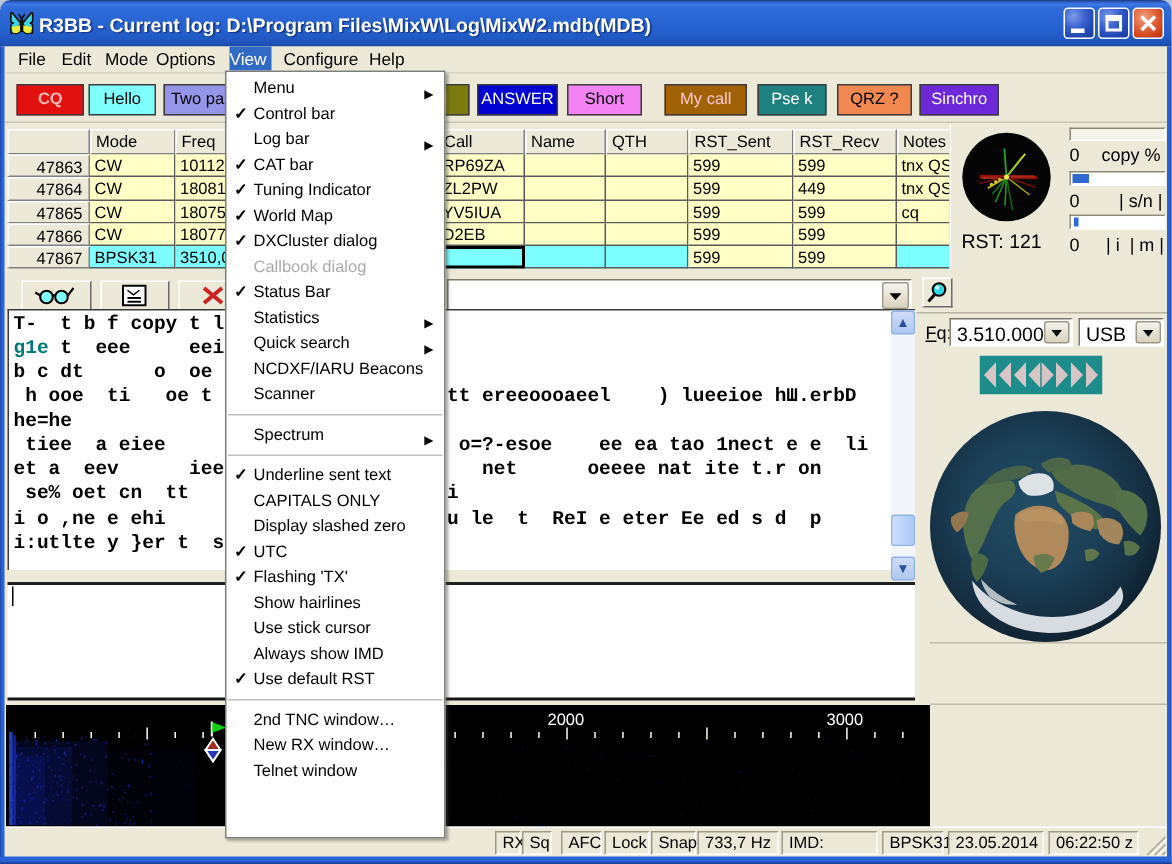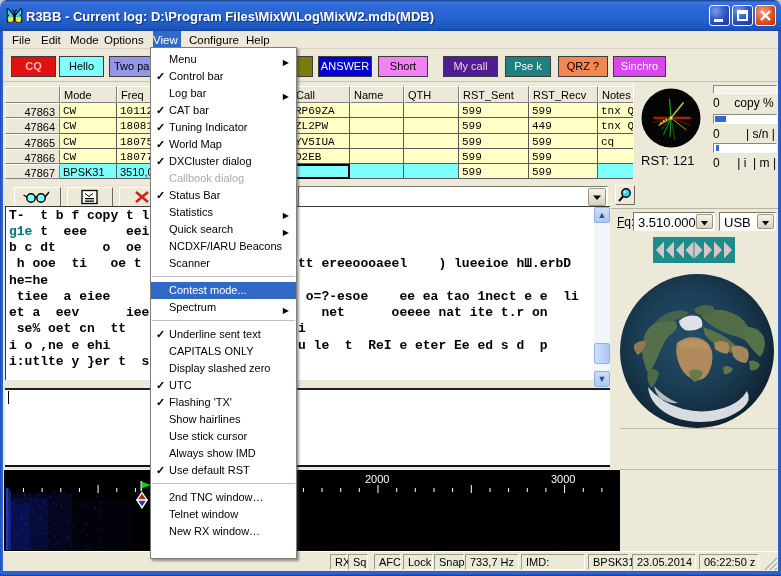--- a/index.html
+++ b/index.html
@@ -19,21 +19,21 @@
 #menubar { position:absolute; left:3px; top:31px; width:775px; height:18px; background:#ECE9D8; font-size:11.5px; color:#000; border-bottom:1px solid #d8d4c4; }
 .mitem { position:absolute; top:0; height:18px; line-height:18px; }
 
 
 .tbtn2 { position:absolute; top:56px; height:21px; border:1px solid #3c3c3c; font-size:11px; text-align:center; line-height:19px; white-space:nowrap; overflow:hidden; }
 
 
 .cell { position:absolute; border-right:1px solid #5a5a5a; border-bottom:1px solid #5a5a5a; font-size:11px; line-height:14px; padding:1px 0 0 3px; white-space:nowrap; overflow:hidden; }
 .hdr  { background:#ECE9D8; border-top:1px solid #fff; border-left:1px solid #fff; border-right:1px solid #808080; border-bottom:1px solid #808080; line-height:15px; }
 .rn   { background:#ECE9D8; border-top:1px solid #fff; border-left:1px solid #fff; border-right:1px solid #808080; border-bottom:1px solid #808080; text-align:right; padding-right:4px; }
-.yc { background:#FFFFC6;font-family:Liberation Mono, monospace; }
+.yc { background:#FFFFC6; }
 .cc { background:#7DFFFF; }
 
 
 .sbtn { position:absolute; top:187px; height:20px; background:#ECE9D8; border-top:1px solid #fff; border-left:1px solid #fff; border-right:1px solid #6a6a6a; border-bottom:1px solid #6a6a6a; }
 
 
 #rxpane { position:absolute; left:5px; top:206px; width:605px; height:174px; background:#fff; border-top:1px solid #3a3a3a; border-left:1px solid #3a3a3a; }
 .rxline { position:absolute; font-family:"Liberation Mono", monospace; font-size:13px; font-weight:bold; white-space:pre; color:#000; }
 #txpane { position:absolute; left:5px; top:388px; width:605px; height:79px; background:#fff; border-top:2px solid #202020; border-bottom:2px solid #151515; }
 
@@ -92,24 +92,24 @@
   <span class="mitem" style="left:243px">Help</span>
 </div>
 
 <div id="toolbar1" class="abs" style="left:3px;top:50px;width:775px;height:32px;background:#ECE9D8;border-bottom:1px solid #c8c4b4"></div>
 <div class="tbtn2" style="left:11px;width:45px;background:#e31010;color:#ffb9b9;font-weight:bold">CQ</div>
 <div class="tbtn2" style="left:59px;width:45px;background:#80ffff;color:#000">Hello</div>
 <div class="tbtn2" style="left:109px;width:49px;background:#9595ea;color:#000">Two par</div>
 <div class="tbtn2" style="left:280px;width:33px;background:#7b7b10;color:#fff">l</div>
 <div class="tbtn2" style="left:318px;width:54px;background:#0000d2;color:#fff">ANSWER</div>
 <div class="tbtn2" style="left:378px;width:50px;background:#f282f2;color:#000">Short</div>
-<div class="tbtn2" style="left:443px;width:55px;background:#4c1d95;color:#ffc7d2">My call</div>
+<div class="tbtn2" style="left:443px;width:55px;background:#a16207;color:#ffc7d2">My call</div>
 <div class="tbtn2" style="left:505px;width:46px;background:#1f8080;color:#fff">Pse k</div>
 <div class="tbtn2" style="left:558px;width:50px;background:#f08850;color:#000">QRZ ?</div>
-<div class="tbtn2" style="left:613px;width:53px;background:#d946ef;color:#fff">Sinchro</div>
+<div class="tbtn2" style="left:613px;width:53px;background:#6d28d9;color:#fff">Sinchro</div>
 
 <div id="tablewrap">
 <div class="abs" style="left:5px;top:86px;width:629px;height:93px;background:#FFFFC6"></div>
 <div class="cell rn" style="left:5px;top:86px;width:55px;height:17px"></div>
 <div class="cell hdr" style="left:60px;top:86px;width:57px;height:17px">Mode</div>
 <div class="cell hdr" style="left:117px;top:86px;width:69px;height:17px">Freq</div>
 <div class="cell hdr" style="left:186px;top:86px;width:106px;height:17px">Date</div>
 <div class="cell hdr" style="left:292px;top:86px;width:58px;height:17px">Call</div>
 <div class="cell hdr" style="left:350px;top:86px;width:54px;height:17px">Name</div>
 <div class="cell hdr" style="left:404px;top:86px;width:55px;height:17px">QTH</div>
@@ -782,35 +782,34 @@
   <div class="mi"><span class="chk">✓</span>Tuning Indicator</div>
   <div class="mi"><span class="chk">✓</span>World Map</div>
   <div class="mi"><span class="chk">✓</span>DXCluster dialog</div>
   <div class="mi gray">Callbook dialog</div>
   <div class="mi"><span class="chk">✓</span>Status Bar</div>
   <div class="mi">Statistics<span class="sub">▶</span></div>
   <div class="mi">Quick search<span class="sub">▶</span></div>
   <div class="mi">NCDXF/IARU Beacons</div>
   <div class="mi">Scanner</div>
   <div class="msep"></div>
-  <div class="mi hl">Contest mode...</div>
   <div class="mi">Spectrum<span class="sub">▶</span></div>
   <div class="msep"></div>
   <div class="mi"><span class="chk">✓</span>Underline sent text</div>
   <div class="mi">CAPITALS ONLY</div>
   <div class="mi">Display slashed zero</div>
   <div class="mi"><span class="chk">✓</span>UTC</div>
   <div class="mi"><span class="chk">✓</span>Flashing 'TX'</div>
   <div class="mi">Show hairlines</div>
   <div class="mi">Use stick cursor</div>
   <div class="mi">Always show IMD</div>
   <div class="mi"><span class="chk">✓</span>Use default RST</div>
   <div class="msep"></div>
   <div class="mi">2nd TNC window…</div>
+  <div class="mi">New RX window…</div>
   <div class="mi">Telnet window</div>
-  <div class="mi">New RX window…</div>
 </div>
 
 <div id="borders">
   <div class="abs" style="left:0;top:31px;width:3px;height:545px;background:linear-gradient(90deg,#1842a5,#2a62d8 40%,#2a62d8)"></div>
   <div class="abs" style="left:778px;top:31px;width:3px;height:545px;background:linear-gradient(270deg,#1842a5,#2a62d8 40%,#2a62d8)"></div>
   <div class="abs" style="left:0;top:571px;width:781px;height:5px;background:linear-gradient(180deg,#2a62d8,#2a62d8 60%,#16398f)"></div>
 </div>
 
 </body></html>

